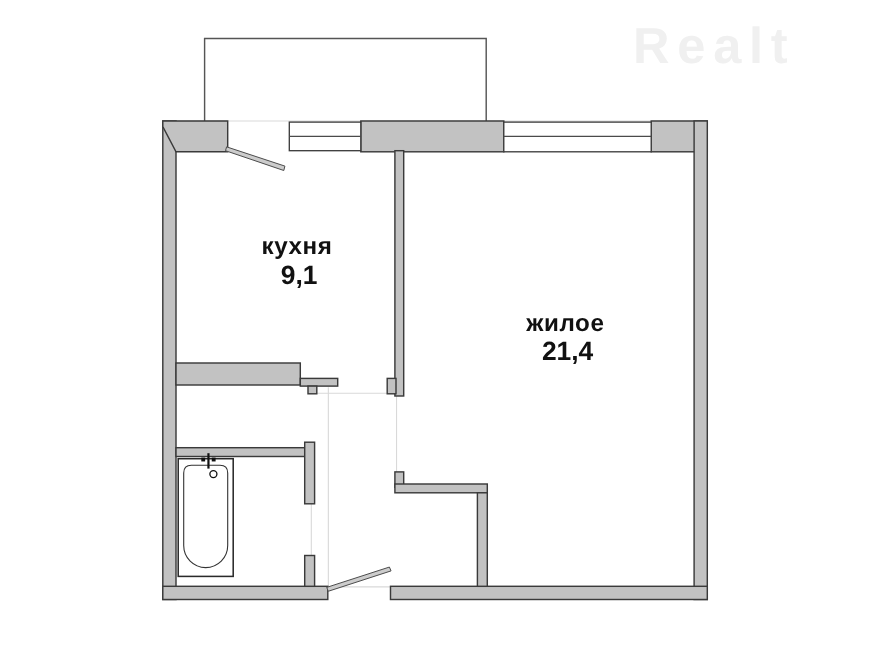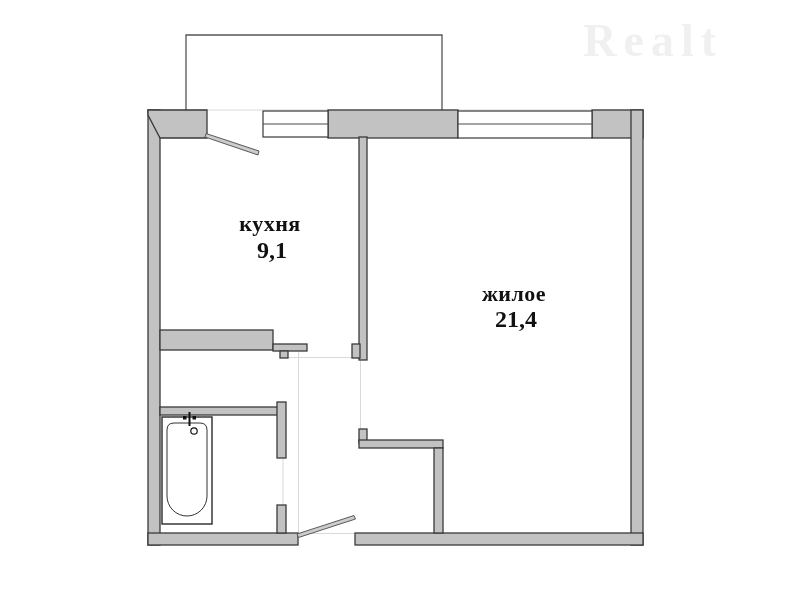--- a/index.html
+++ b/index.html
@@ -1,18 +1,18 @@
 <!DOCTYPE html>
 <html><head>
 <meta charset="utf-8">
 <style>
   html,body{margin:0;padding:0;background:#fff;}
   #stage{
     position:relative;width:737px;height:600px;background:#ffffff;
-    font-family:Liberation Serif, serif;overflow:hidden;
+    font-family:Liberation Sans, sans-serif;overflow:hidden;
   }
   #plan-svg{position:absolute;left:0;top:0;}
   .wall{fill:#c2c2c2;stroke:#3a3a3a;stroke-width:1.3;}
   .win{fill:#ffffff;stroke:#3a3a3a;stroke-width:1.2;}
   .winline{stroke:#4a4a4a;stroke-width:1.2;}
   .thin{stroke:#d9d9d9;stroke-width:1;}
   .leaf{fill:#cccccc;stroke:#4a4a4a;stroke-width:0.9;}
   .balc{fill:none;stroke:#555555;stroke-width:1.3;}
   .tub{fill:#ffffff;stroke:#2a2a2a;stroke-width:1.4;}
   .tubin{fill:#ffffff;stroke:#333333;stroke-width:1;}

